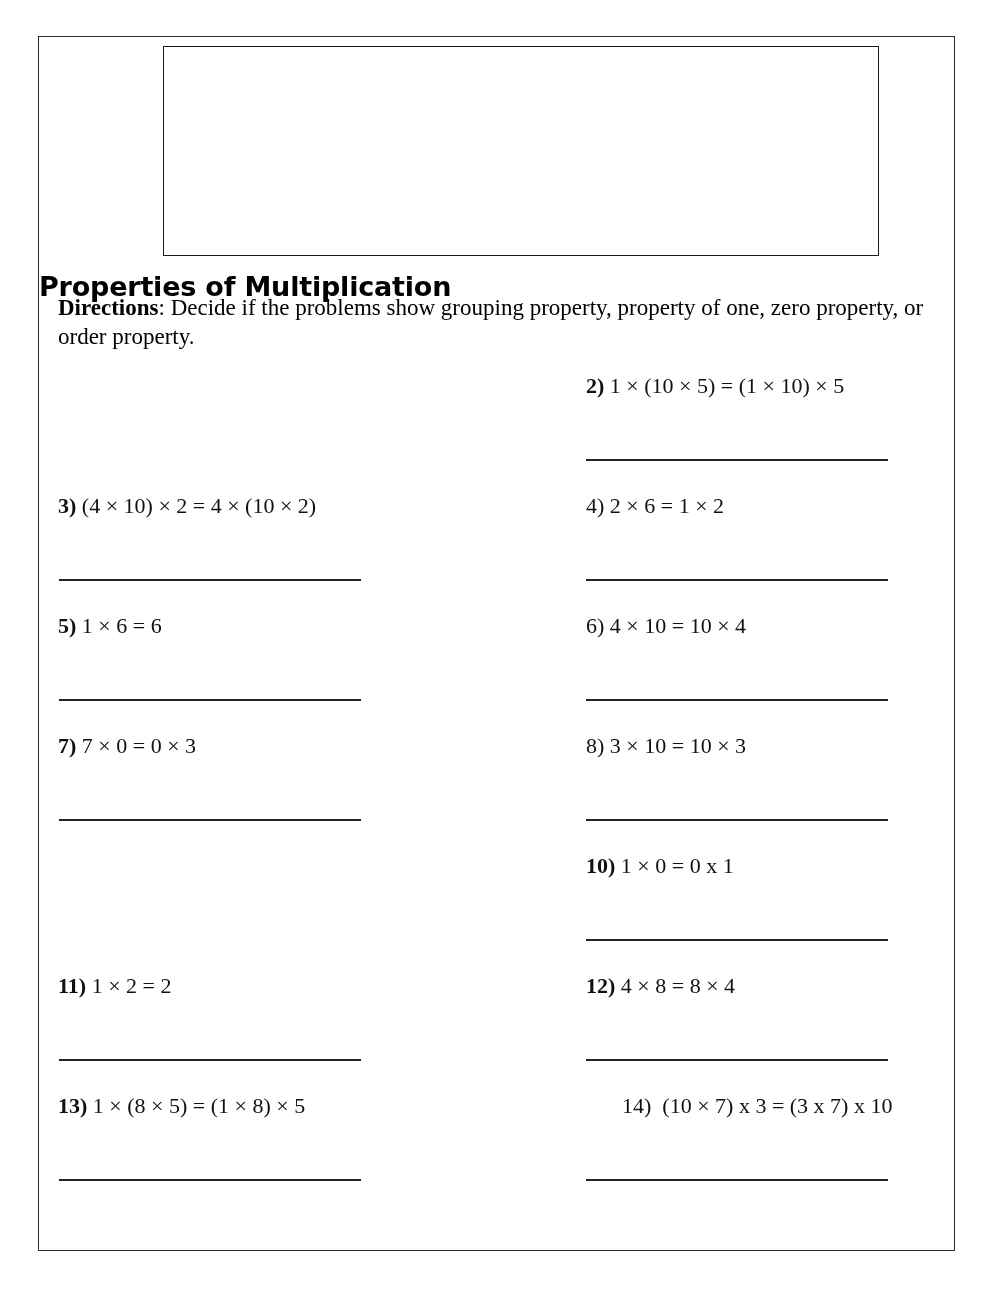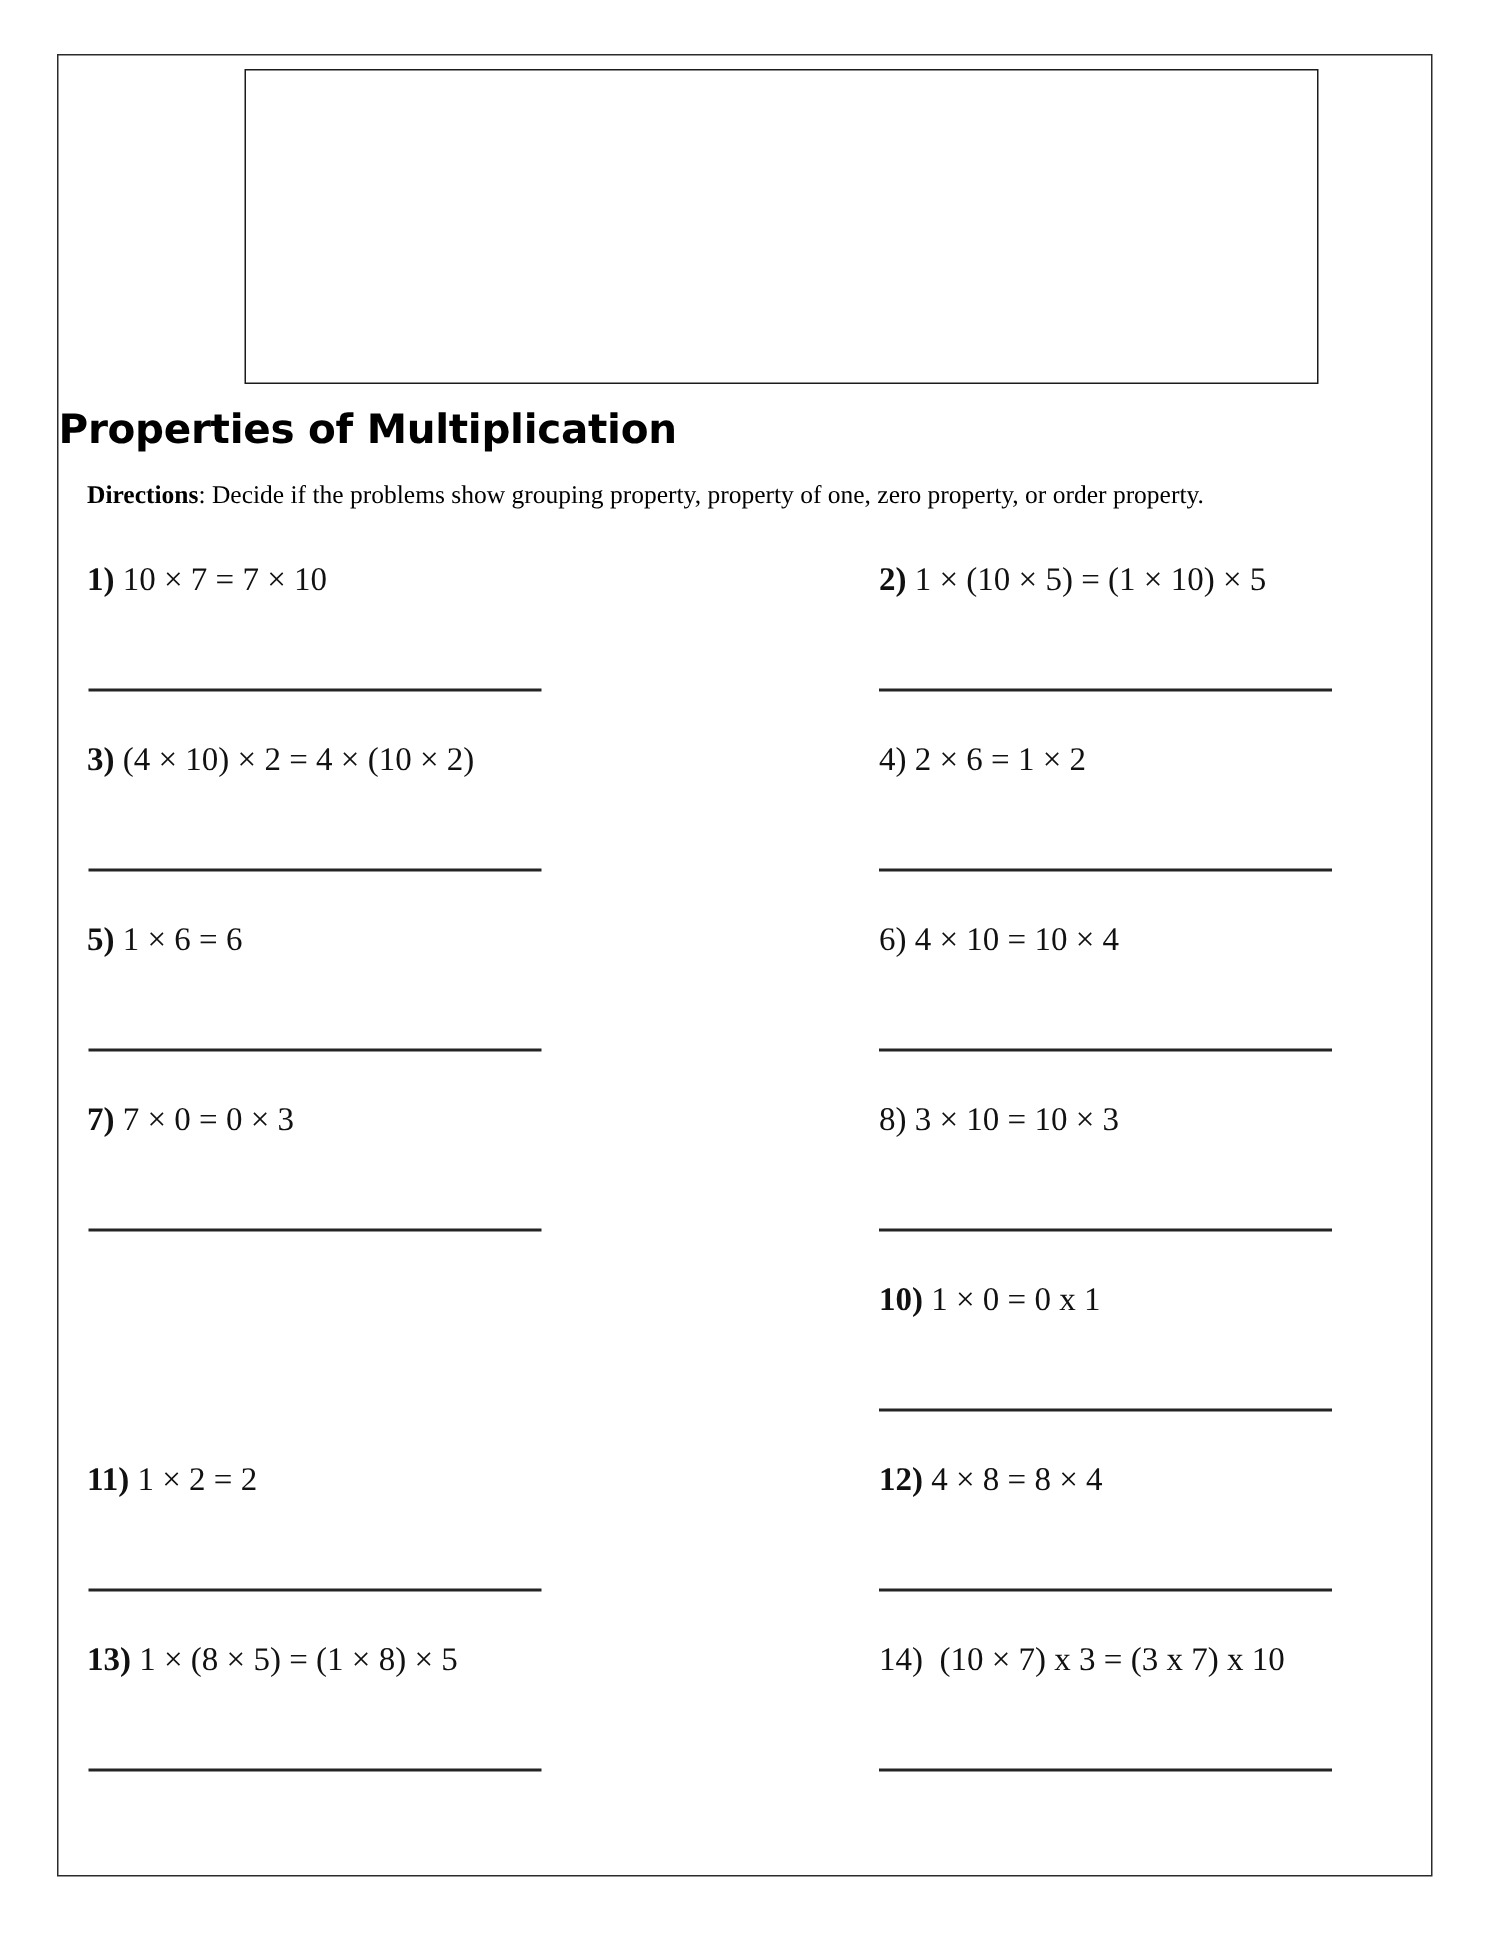--- a/index.html
+++ b/index.html
@@ -54,23 +54,23 @@
     letter-spacing: -0.2px;
     line-height: 1.05;
     color: #000000;
     white-space: nowrap;
   }
 
   
   #directions-block {
     position: absolute;
     left: 19px;   
-    top: 282px;   
+    top: 256px;   
     width: 875px;
-    font-size: 17px;
+    font-size: 23px;
     line-height: 1.28;
     text-align: left;
   }
   #directions-block .dir-label {
     font-weight: bold;
   }
 
   
   #problem-grid {
     position: absolute;
@@ -119,42 +119,38 @@
     left: 39px;   
   }
 
   
   .problem-cell.col-right .answer-line {
     left: 0px;
     width: 302px;
   }
 
   
-  .extra-gap { letter-spacing: 0; }
+  .extra-gap { letter-spacing: 0; margin-left: 36px; }
 </style>
 </head>
 <body>
 
 <div id="worksheet-page">
 
   <div id="header-box"></div>
 
   <div id="worksheet-title">Properties of Multiplication</div>
 
   <div id="directions-block">
     <span class="dir-label">Directions</span><span>: </span><span>Decide if the problems show grouping property, property of one, zero property, or order property.</span>
   </div>
 
   <div id="problem-grid">
 
     <div class="problem-row">
-      <div class="problem-cell col-left">
-        <div class="problem-text"><span class="problem-num">1)</span><span> 10 × 7 = 7 × 10</span></div>
-        <div class="answer-line"></div>
-      </div>
       <div class="problem-cell col-right">
         <div class="problem-text"><span class="problem-num">2)</span><span> 1 × (10 × 5) = (1 × 10) × 5</span></div>
         <div class="answer-line"></div>
       </div>
     </div>
 
     <div class="problem-row">
       <div class="problem-cell col-left">
         <div class="problem-text"><span class="problem-num">3)</span><span> (4 × 10) × 2 = 4 × (10 × 2)</span></div>
         <div class="answer-line"></div>

